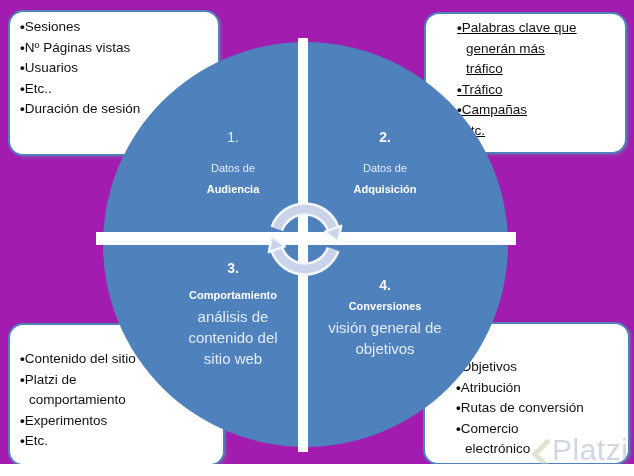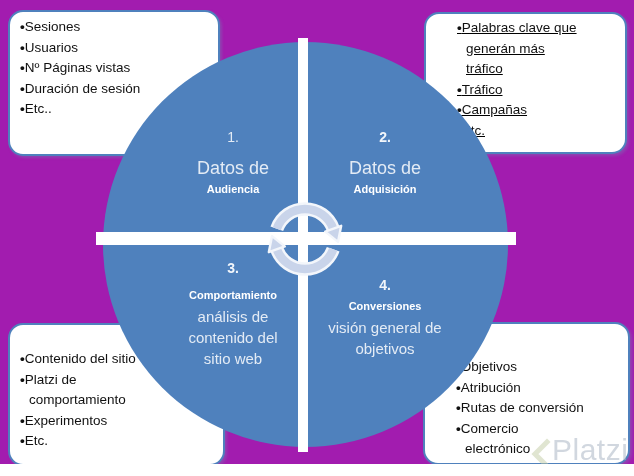--- a/index.html
+++ b/index.html
@@ -33,21 +33,21 @@
   .q1{left:148px;top:128px;width:170px;}
   .q2{left:300px;top:128px;width:170px;}
   .q3{left:153px;top:259px;width:160px;}
   .q4{left:305px;top:276px;width:160px;}
   .q-number{font-size:14px;line-height:18px;}
   .q-number.bold{font-weight:700;color:#f2f6fb;}
   .q1 .q-number{margin-bottom:12px;}
   .q2 .q-number{margin-bottom:12px;}
   .q3 .q-number{margin-bottom:8px;}
   .q4 .q-number{margin-bottom:2px;}
-  .q-pre{font-size:18px;line-height:21px;}
+  .q-pre{font-size:11px;line-height:21px;}
   .q-title{font-size:11px;line-height:21px;font-weight:700;color:#ffffff;white-space:nowrap;}
   .q-sub{font-size:15px;line-height:21px;white-space:pre-line;}
   
   #cycle-icon{position:absolute;left:266px;top:199px;width:78px;height:80px;z-index:6;}
   
   #watermark{
     position:absolute;left:552px;top:433px;z-index:7;font-size:30px;letter-spacing:0.5px;
     color:rgba(172,183,197,0.55);
   }
   #wm-chevron{
@@ -58,24 +58,24 @@
   }
 </style>
 </head>
 <body>
 
 <div id="stage">
 
   <div class="mbox box-tl">
     <ul class="mlist">
         <li>Sesiones</li>
+        <li>Nº Páginas vistas</li>
         <li>Usuarios</li>
-        <li>Nº Páginas vistas</li>
+        <li>Etc..</li>
         <li>Duración de sesión</li>
-        <li>Etc..</li>
       </ul>
   </div>
 
   <div class="mbox box-tr">
     <ul class="mlist">
         <li>Palabras clave que
 generán más
 tráfico</li>
         <li>Tráfico</li>
         <li>Campañas</li>

